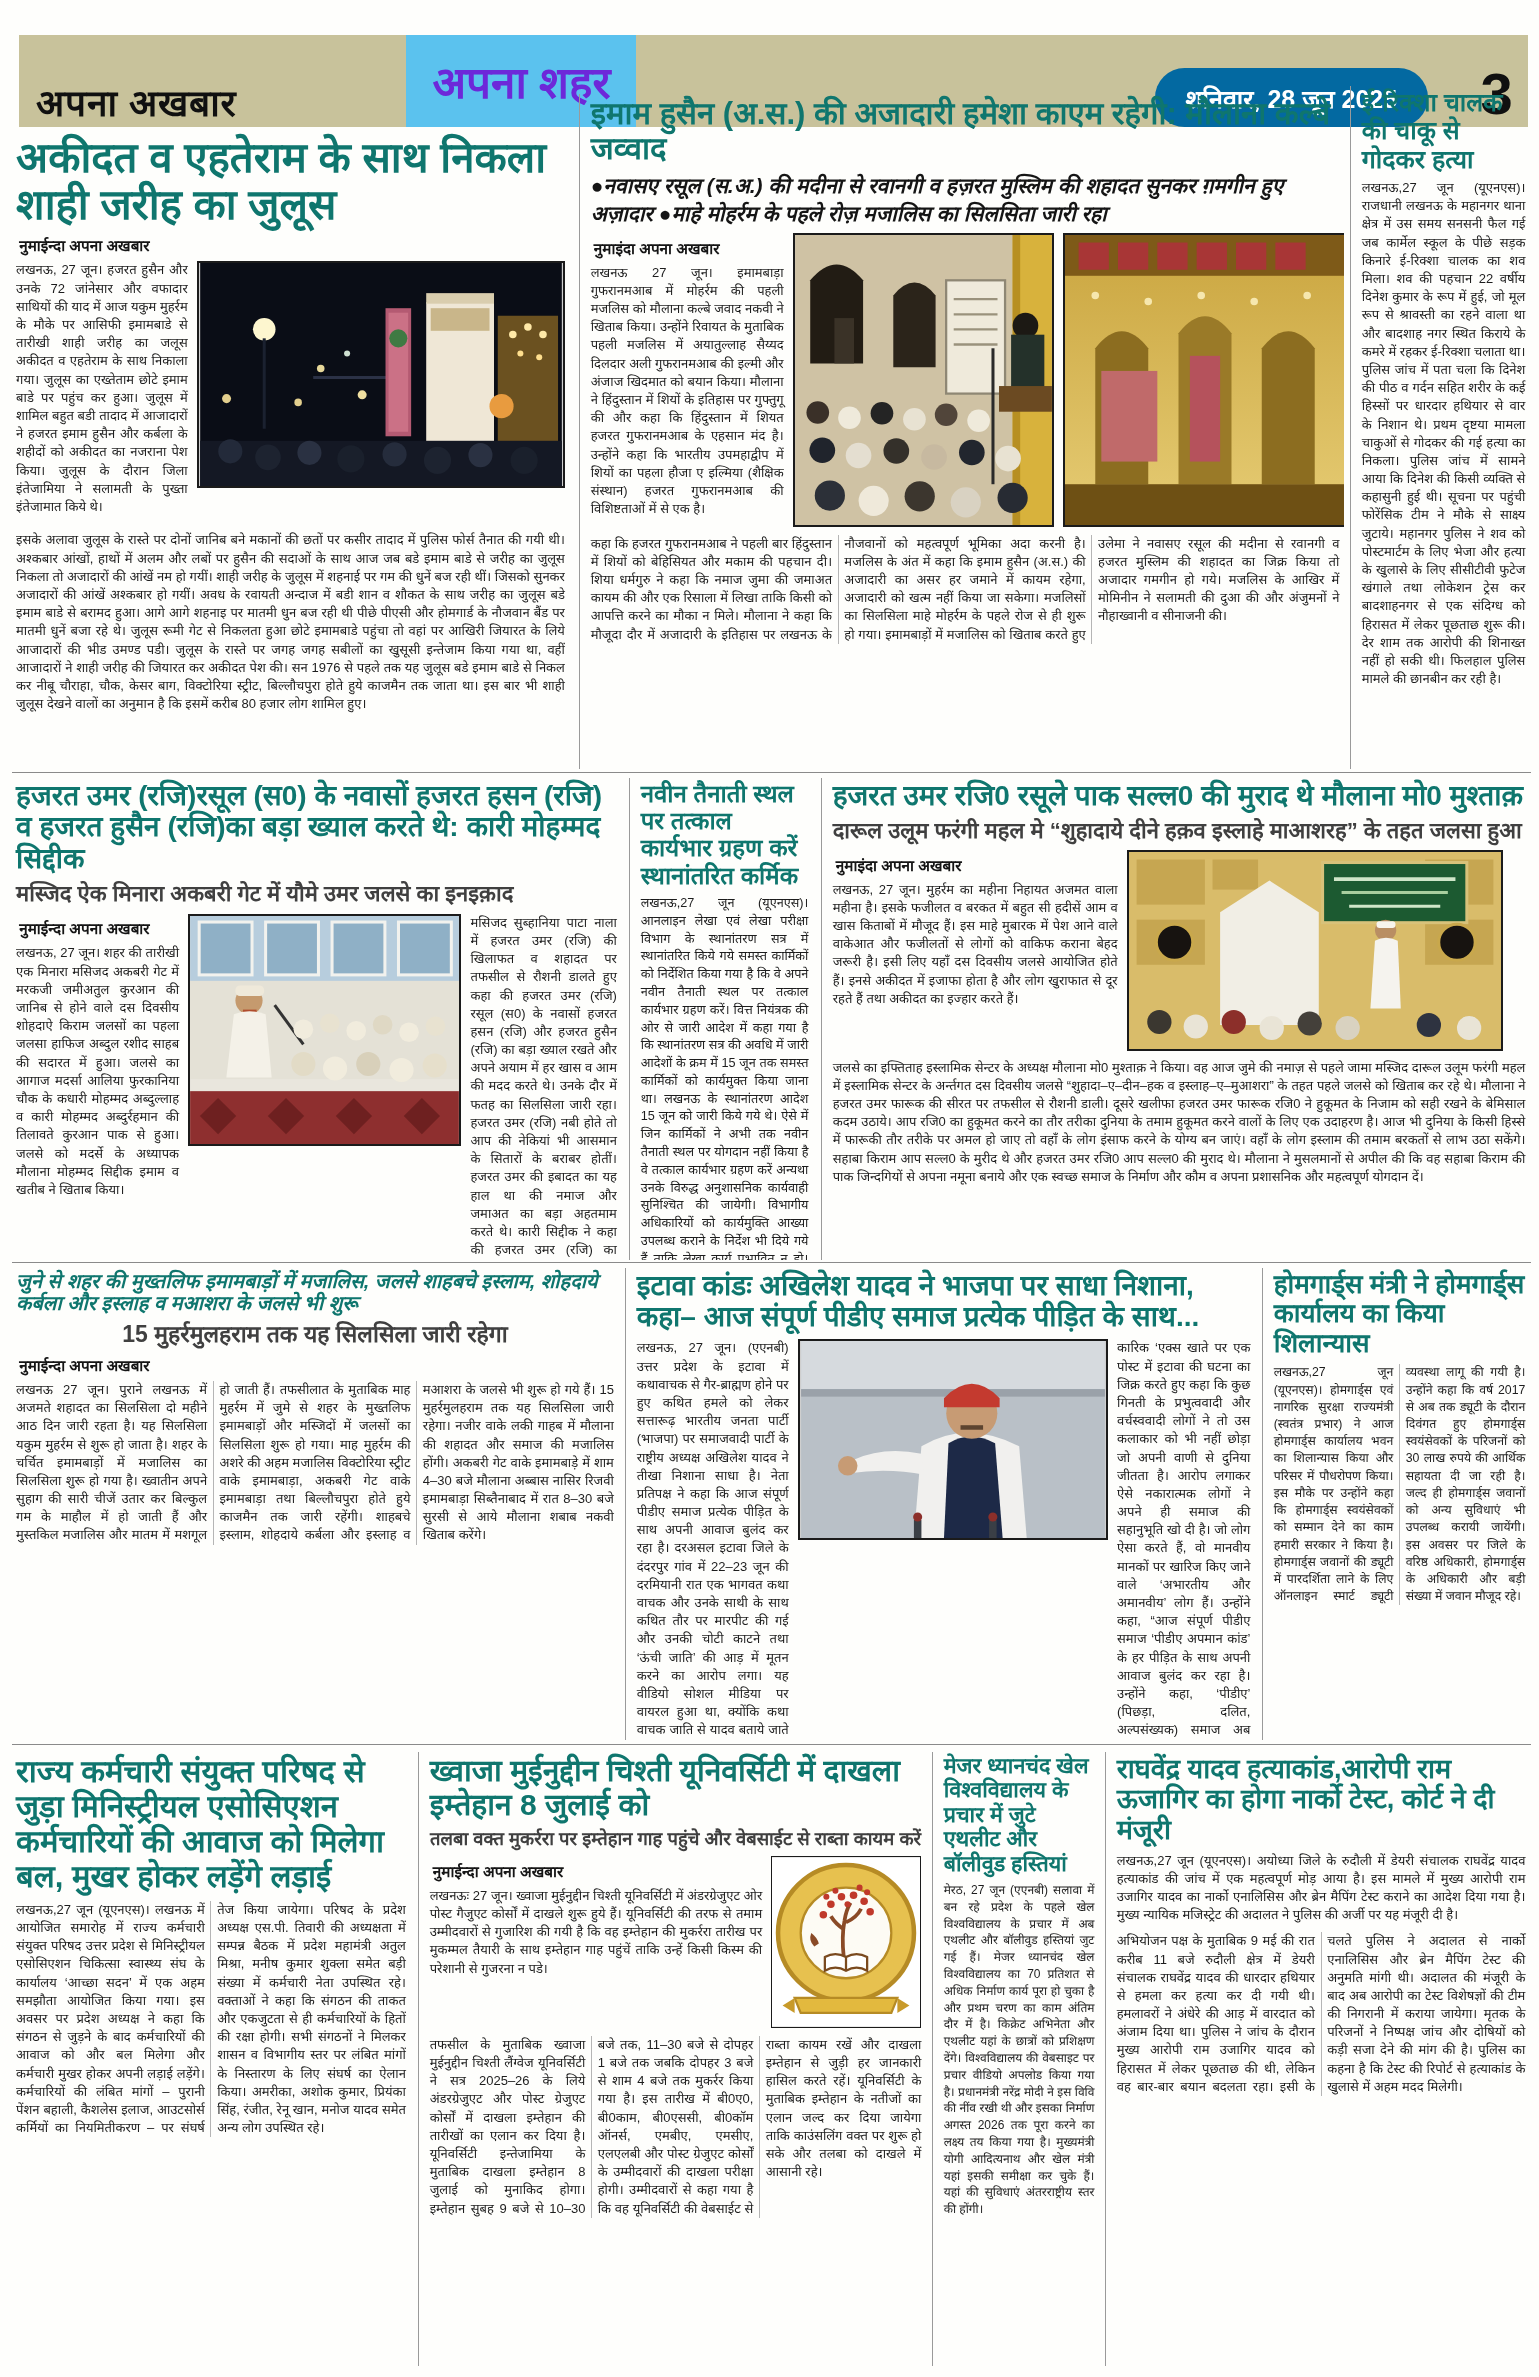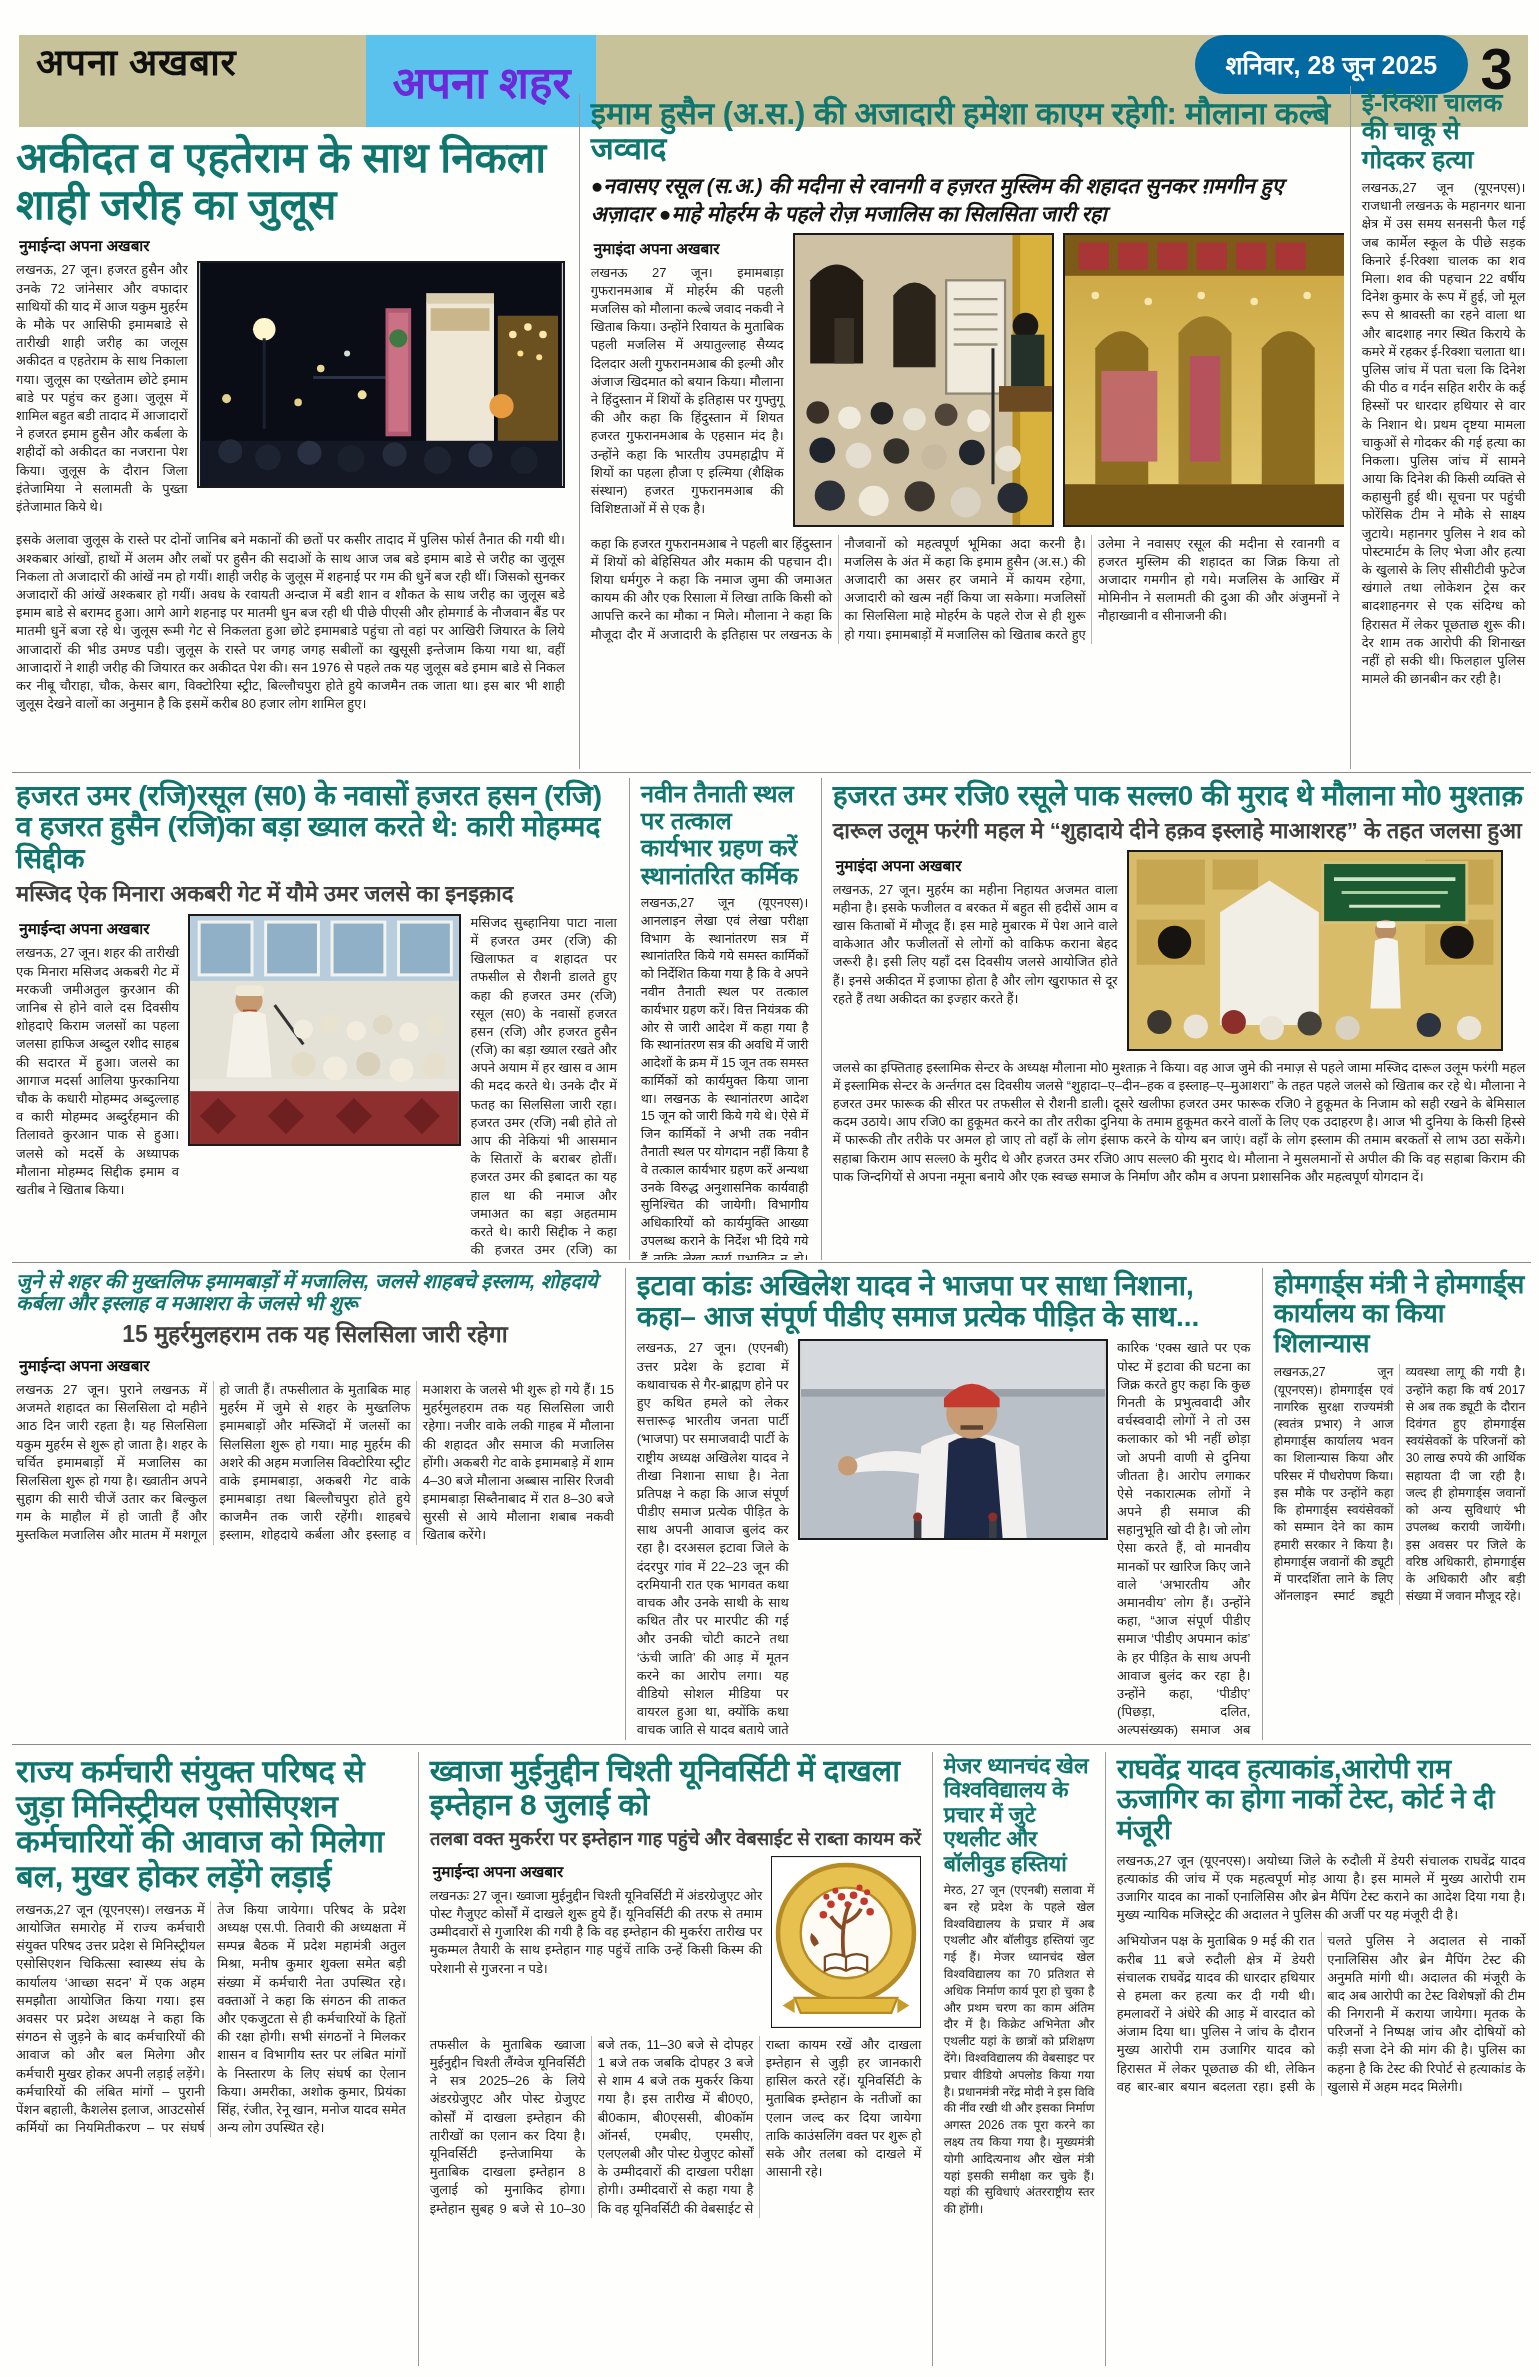--- a/index.html
+++ b/index.html
@@ -1,21 +1,21 @@
 <!DOCTYPE html>
 <html style="font-size:12.3px"><head>
 <meta charset="utf-8">
 <style>
   html,body{margin:0;padding:0;background:#ffffff;}
   body{font-family:"Liberation Sans","DejaVu Sans",sans-serif;color:#151515;}
   .page{position:relative;width:1540px;height:2377px;background:#fefefc;overflow:hidden;}
   *{box-sizing:border-box;}
 
   
-  .masthead{position:absolute;left:19px;top:35px;width:1509px;height:92px;background:#c8c29b;display:flex;align-items:flex-start;}
+  .masthead{position:absolute;left:19px;top:35px;width:1509px;height:92px;background:#c8c29b;display:flex;align-items:flex-end;gap:40px;}
   .paper-name{font-size:37px;font-weight:800;margin-left:17px;letter-spacing:0.8px;color:#101010;}
   .section-box{background:#5bc2ee;height:100%;display:flex;align-items:center;padding:0 26px;margin-left:130px;font-size:44px;font-weight:800;color:#6d28d9;}
   .date-pill{margin-left:auto;background:#0369a1;color:#fff;border-radius:35px;padding:12.3px 31px;font-size:25px;font-weight:700;}
   .page-num{font-size:58px;font-weight:800;margin:0 15.3px 0 12.3px;color:#101010;}
 
   .article{position:absolute;overflow:hidden;padding:1.5px 4.6px;}
   .vr{border-left:0.8px solid #9a9a9a;padding-left:10.7px;}
   .hl{font-weight:800;color:#0f766e;margin:0 0 6.1px 0;line-height:1.14;}
   .sub{font-weight:700;color:#404040;margin:1.5px 0 6.1px 0;line-height:1.2;}
   .sub.center{text-align:center;}

